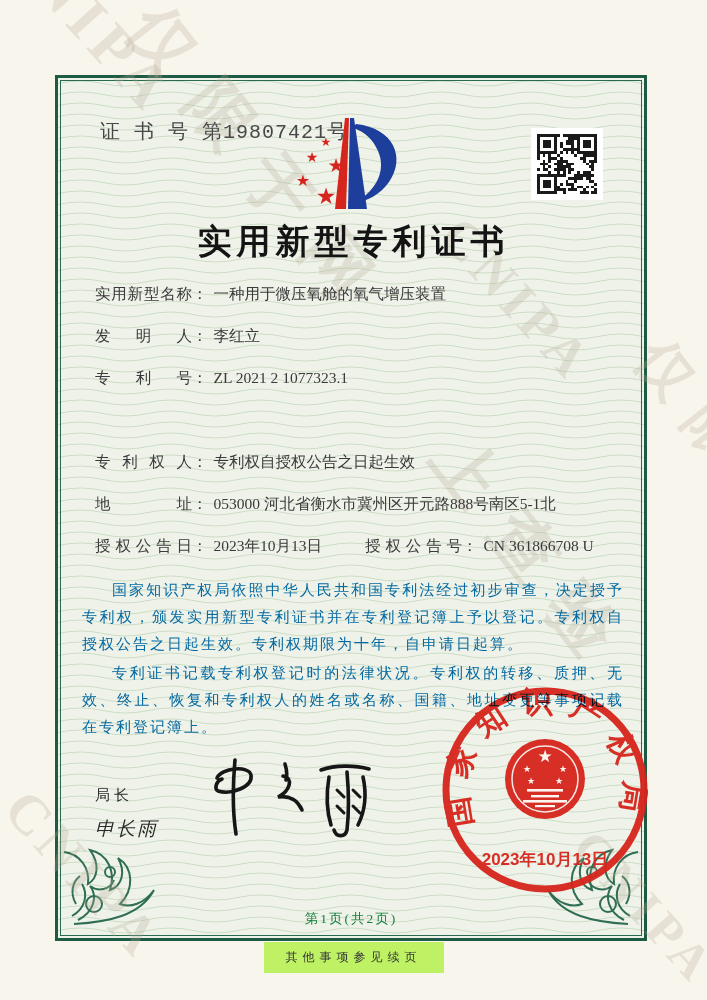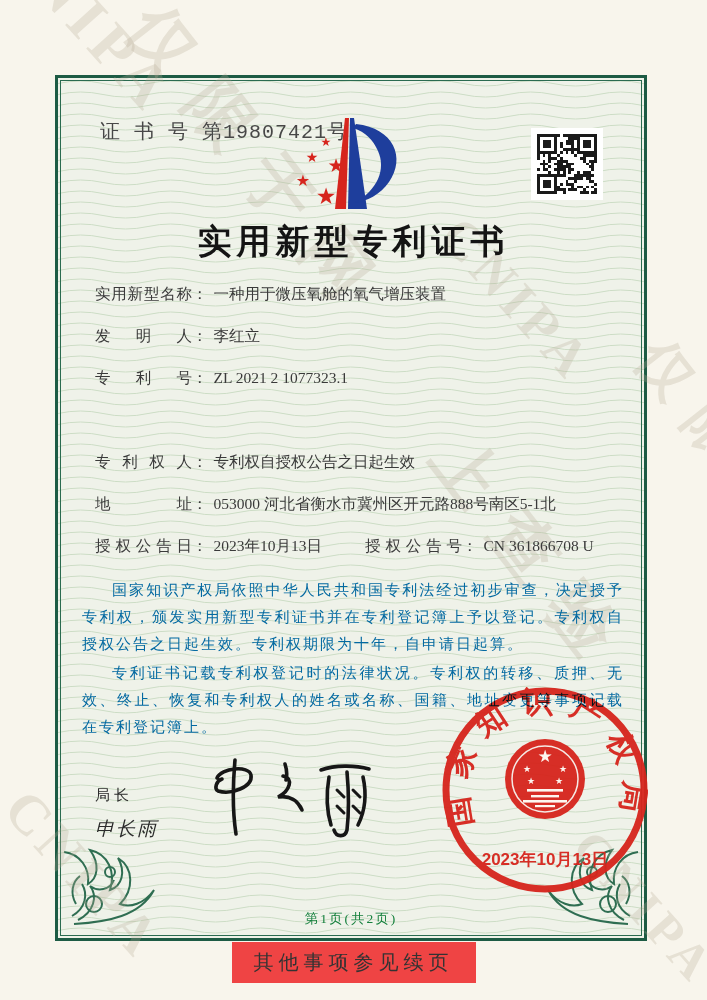--- a/index.html
+++ b/index.html
@@ -39,21 +39,21 @@
   .legal p + p{margin-top:2px;}
   .sig-title{position:absolute;left:95px;top:786px;font-family:"Liberation Sans",sans-serif;
              font-size:15px;letter-spacing:4px;color:#2b2b2b;}
   .sig-name{position:absolute;left:95px;top:816px;font-family:"Liberation Sans",sans-serif;
             font-size:19px;letter-spacing:2px;color:#2b2b2b;font-style:italic;}
   .sig-svg{position:absolute;left:195px;top:746px;width:200px;height:100px;}
   .seal{position:absolute;left:442px;top:687px;width:206px;height:206px;mix-blend-mode:multiply;opacity:.96;}
   .page-num{position:absolute;left:55px;top:910px;width:592px;text-align:center;
             font-size:13.5px;letter-spacing:2px;color:#15803d;}
   .cont{position:absolute;left:0;top:942px;width:100%;text-align:center;}
-  .cont span{display:inline-block;background:#ef4444;padding:7px 22px;font-size:20px;
+  .cont span{display:inline-block;background:#bef264;padding:7px 22px;font-size:12px;
              letter-spacing:5px;color:#333;}
 </style>
 </head>
 <body>
 
 <div class="page">
 
   <div class="watermark-layer">
     <span class="wm1">CNIPA</span>
     <span class="wm2">仅限于网</span>

